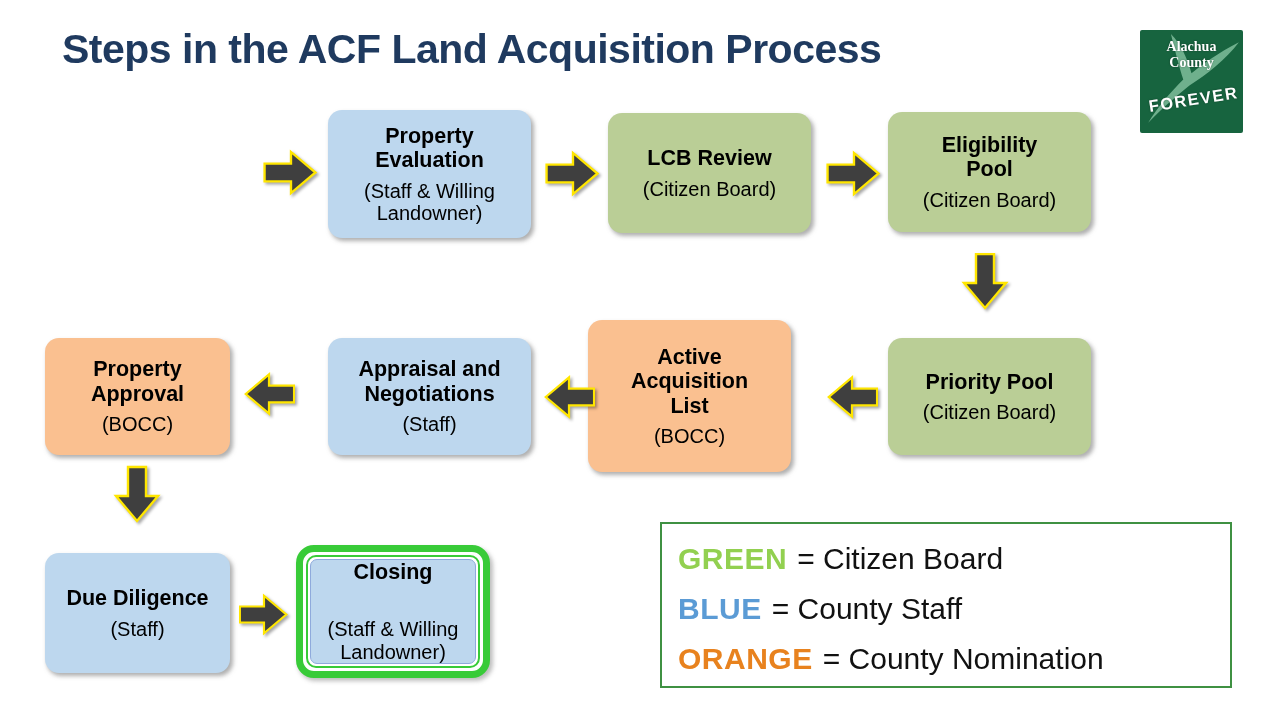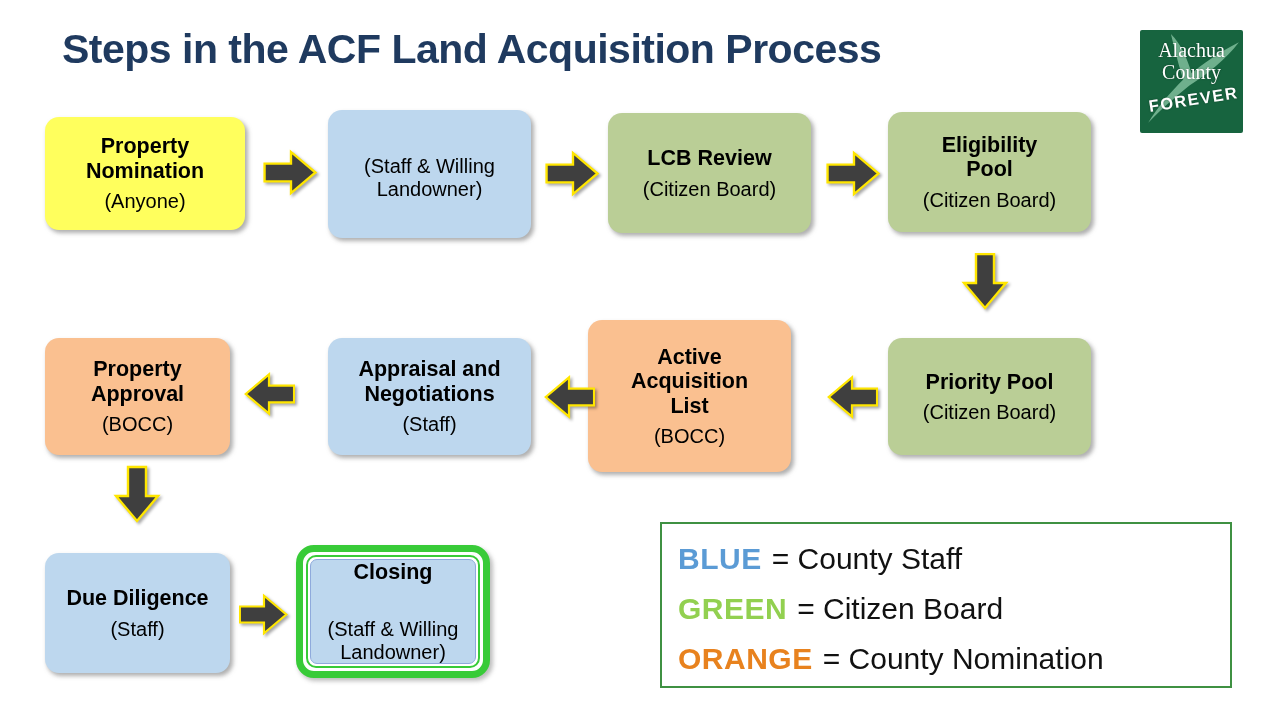--- a/index.html
+++ b/index.html
@@ -76,22 +76,22 @@
   .term-orange { color:#e8821e; }
 
   
   .logo {
     position:absolute; left:1140px; top:30px; width:103px; height:103px;
     background:#17643f; border-radius:2px; overflow:hidden;
   }
   .logo svg.bird { position:absolute; left:0; top:0; width:103px; height:103px; }
   .logo .org {
     position:absolute; top:9px; left:0; width:100%; text-align:center;
-    font-family:"Liberation Serif", serif; font-weight:normal; color:#ffffff;
-    font-size:20px; line-height:1.12; text-shadow:0 0 2px rgba(0,0,0,0.4);
+    font-family:"Liberation Serif", serif; font-weight:bold; color:#ffffff;
+    font-size:14px; line-height:1.12; text-shadow:0 0 2px rgba(0,0,0,0.4);
   }
   .logo .tagline {
     position:absolute; top:60px; left:2px; width:100%; text-align:center;
     color:#ffffff; font-size:16.5px; letter-spacing:1.5px; font-weight:bold;
     transform:rotate(-9deg); text-shadow:0 0 2px rgba(0,0,0,0.35);
   }
 </style>
 </head>
 <body>
 
@@ -103,25 +103,22 @@
     <svg class="bird" viewBox="0 0 100 100">
       <path d="M8,90 C26,72 38,62 48,54 C64,44 84,28 96,12 C76,22 60,34 50,42 C46,28 40,14 30,4 C34,20 38,36 42,48 C30,60 16,76 8,90 Z" fill="#6fb08d"></path>
     </svg>
     <div class="org">
       <div>Alachua</div>
       <div>County</div>
     </div>
     <div class="tagline">FOREVER</div>
   </div>
 
-  <div class="fbox fill-yellow" id="box-nomination">
-    <div class="b-title wmax160">Property Nomination</div>
-    <div class="b-sub wmax160">(Anyone)</div>
-  </div>
   <div class="fbox fill-blue" id="box-evaluation">
+    <div class="b-title wmax160">Property Evaluation</div>
     <div class="b-sub wmax160">(Staff &amp; Willing Landowner)</div>
   </div>
   <div class="fbox fill-green" id="box-lcb">
     <div class="b-title wmax160">LCB Review</div>
     <div class="b-sub wmax170">(Citizen Board)</div>
   </div>
   <div class="fbox fill-green" id="box-eligibility">
     <div class="b-title wmax120">Eligibility Pool</div>
     <div class="b-sub wmax170">(Citizen Board)</div>
   </div>
@@ -201,26 +198,26 @@
   </div>
 
   <div class="arrow" style="left:239px; top:588px;">
     <svg width="50" height="53" viewBox="0 0 56 48">
         <polygon points="1,15 28,15 28,3 53,24 28,45 28,33 1,33" fill="#3f3f3f" stroke="#ffe600" stroke-width="2.4"></polygon>
       </svg>
   </div>
 
   <div class="legend">
     <div class="legend-row">
+      <span class="legend-term term-green">GREEN</span>
+      <span class="legend-def">= Citizen Board</span>
+    </div>
+    <div class="legend-row">
       <span class="legend-term term-blue">BLUE</span>
       <span class="legend-def">= County Staff</span>
-    </div>
-    <div class="legend-row">
-      <span class="legend-term term-green">GREEN</span>
-      <span class="legend-def">= Citizen Board</span>
     </div>
     <div class="legend-row">
       <span class="legend-term term-orange">ORANGE</span>
       <span class="legend-def">= County Nomination</span>
     </div>
   </div>
 
 </div>
 
 </body></html>

